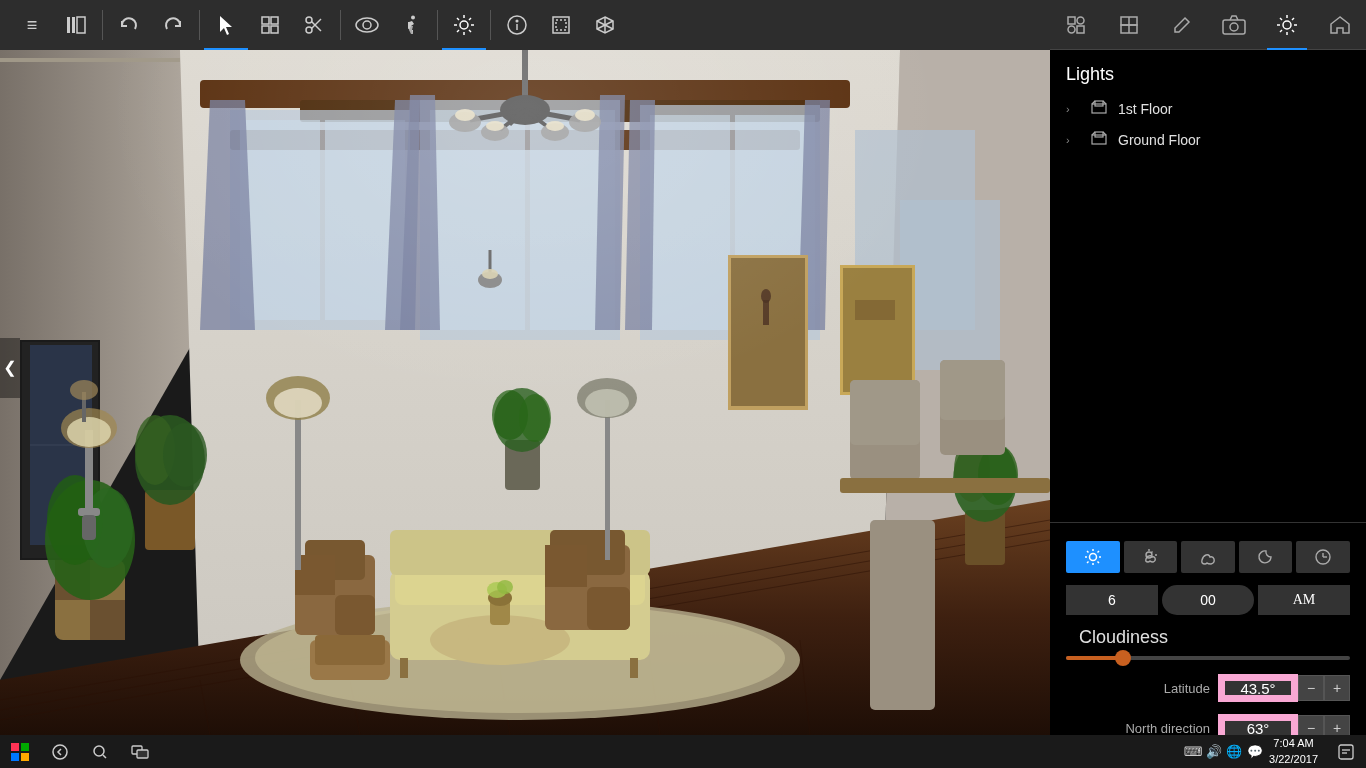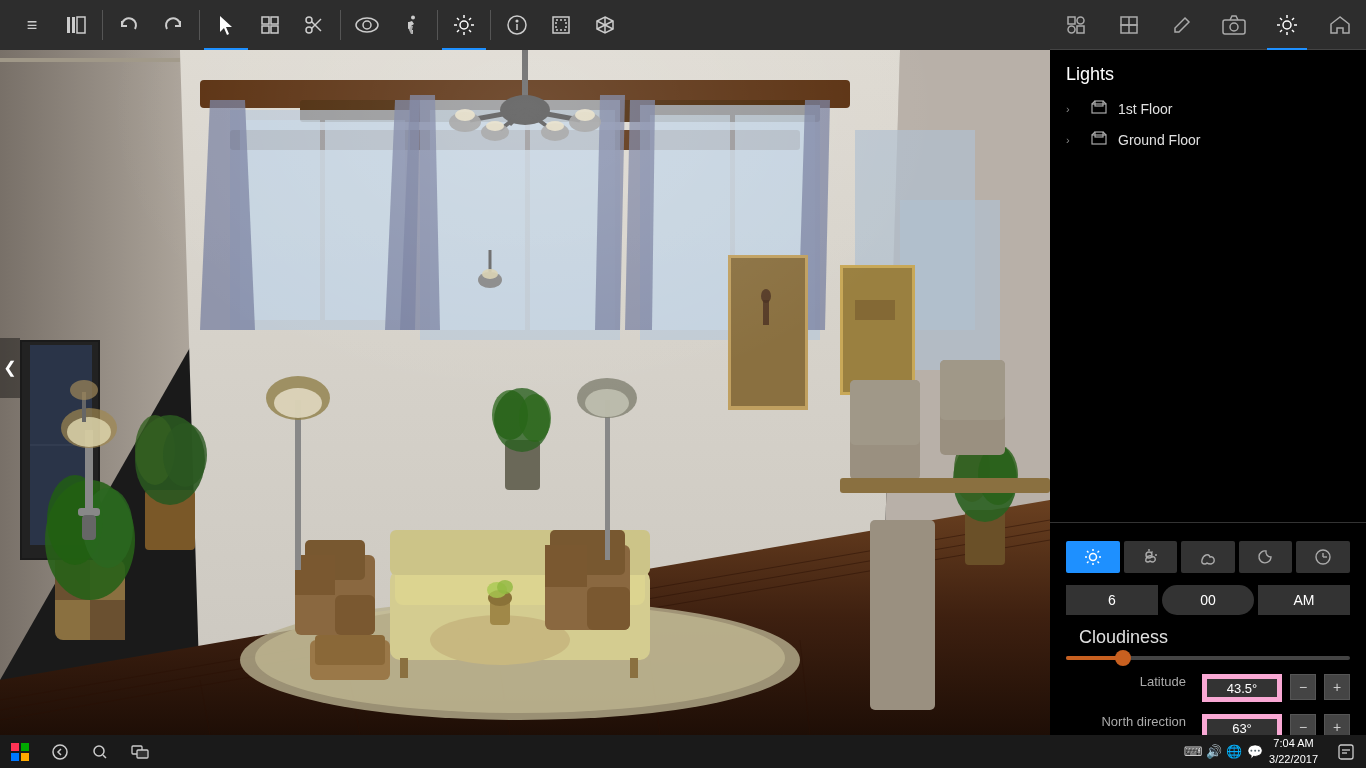--- a/index.html
+++ b/index.html
@@ -116,26 +116,26 @@
     .slider-fill {
       height: 100%; background: #c86020; border-radius: 2px;
     }
     .slider-thumb {
       width: 16px; height: 16px; background: #c86020; border-radius: 50%;
       position: absolute; top: -6px; cursor: pointer;
     }
 
     
     .coord-row {
-      display: flex; align-items: flex-start; padding: 6px 16px; gap: 8px;
+      display: flex; align-items: center; padding: 6px 16px; 
     }
     .coord-label { color: #aaa; font-size: 13px; flex: 1; text-align: right; padding-right: 8px; }
     .coord-input {
-      width: 80px; height: 28px; background: #333; border: 5px solid #f9a8d4;
-      color: #fff; text-align: center; font-size: 13px; padding: 0 4px;
+      width: 80px; height: 28px; background: #333; border: 7px solid #f9a8d4;
+      color: #fff; text-align: center; font-size: 15px; padding: 0 4px;
     }
     .coord-btn {
       width: 26px; height: 26px; background: #444; border: 1px solid #555;
       color: #ccc; font-size: 14px; cursor: pointer; display: flex;
       align-items: center; justify-content: center;
     }
 
     
     #win-taskbar {
       position: absolute; bottom: 0; left: 0; width: 1366px; height: 33px;
@@ -601,21 +601,21 @@
       </button>
     </div>
 
     <div class="time-inputs">
       <div class="time-input-box" style="cursor:text;">
         <span>6</span>
       </div>
       <div class="time-input-box" style="cursor:text;border-radius:15px;">
         <span>00</span>
       </div>
-      <div class="time-input-box" style="cursor:text;">
+      <div class="time-input-box" style="cursor:text;font-family:Liberation Serif, serif;">
         <span>AM</span>
       </div>
     </div>
 
     <div class="env-label">Cloudiness</div>
     <div class="slider-track">
       <div class="slider-fill" style="width:20%"></div>
       <div class="slider-thumb" style="left:calc(20% - 8px)"></div>
     </div>
 

